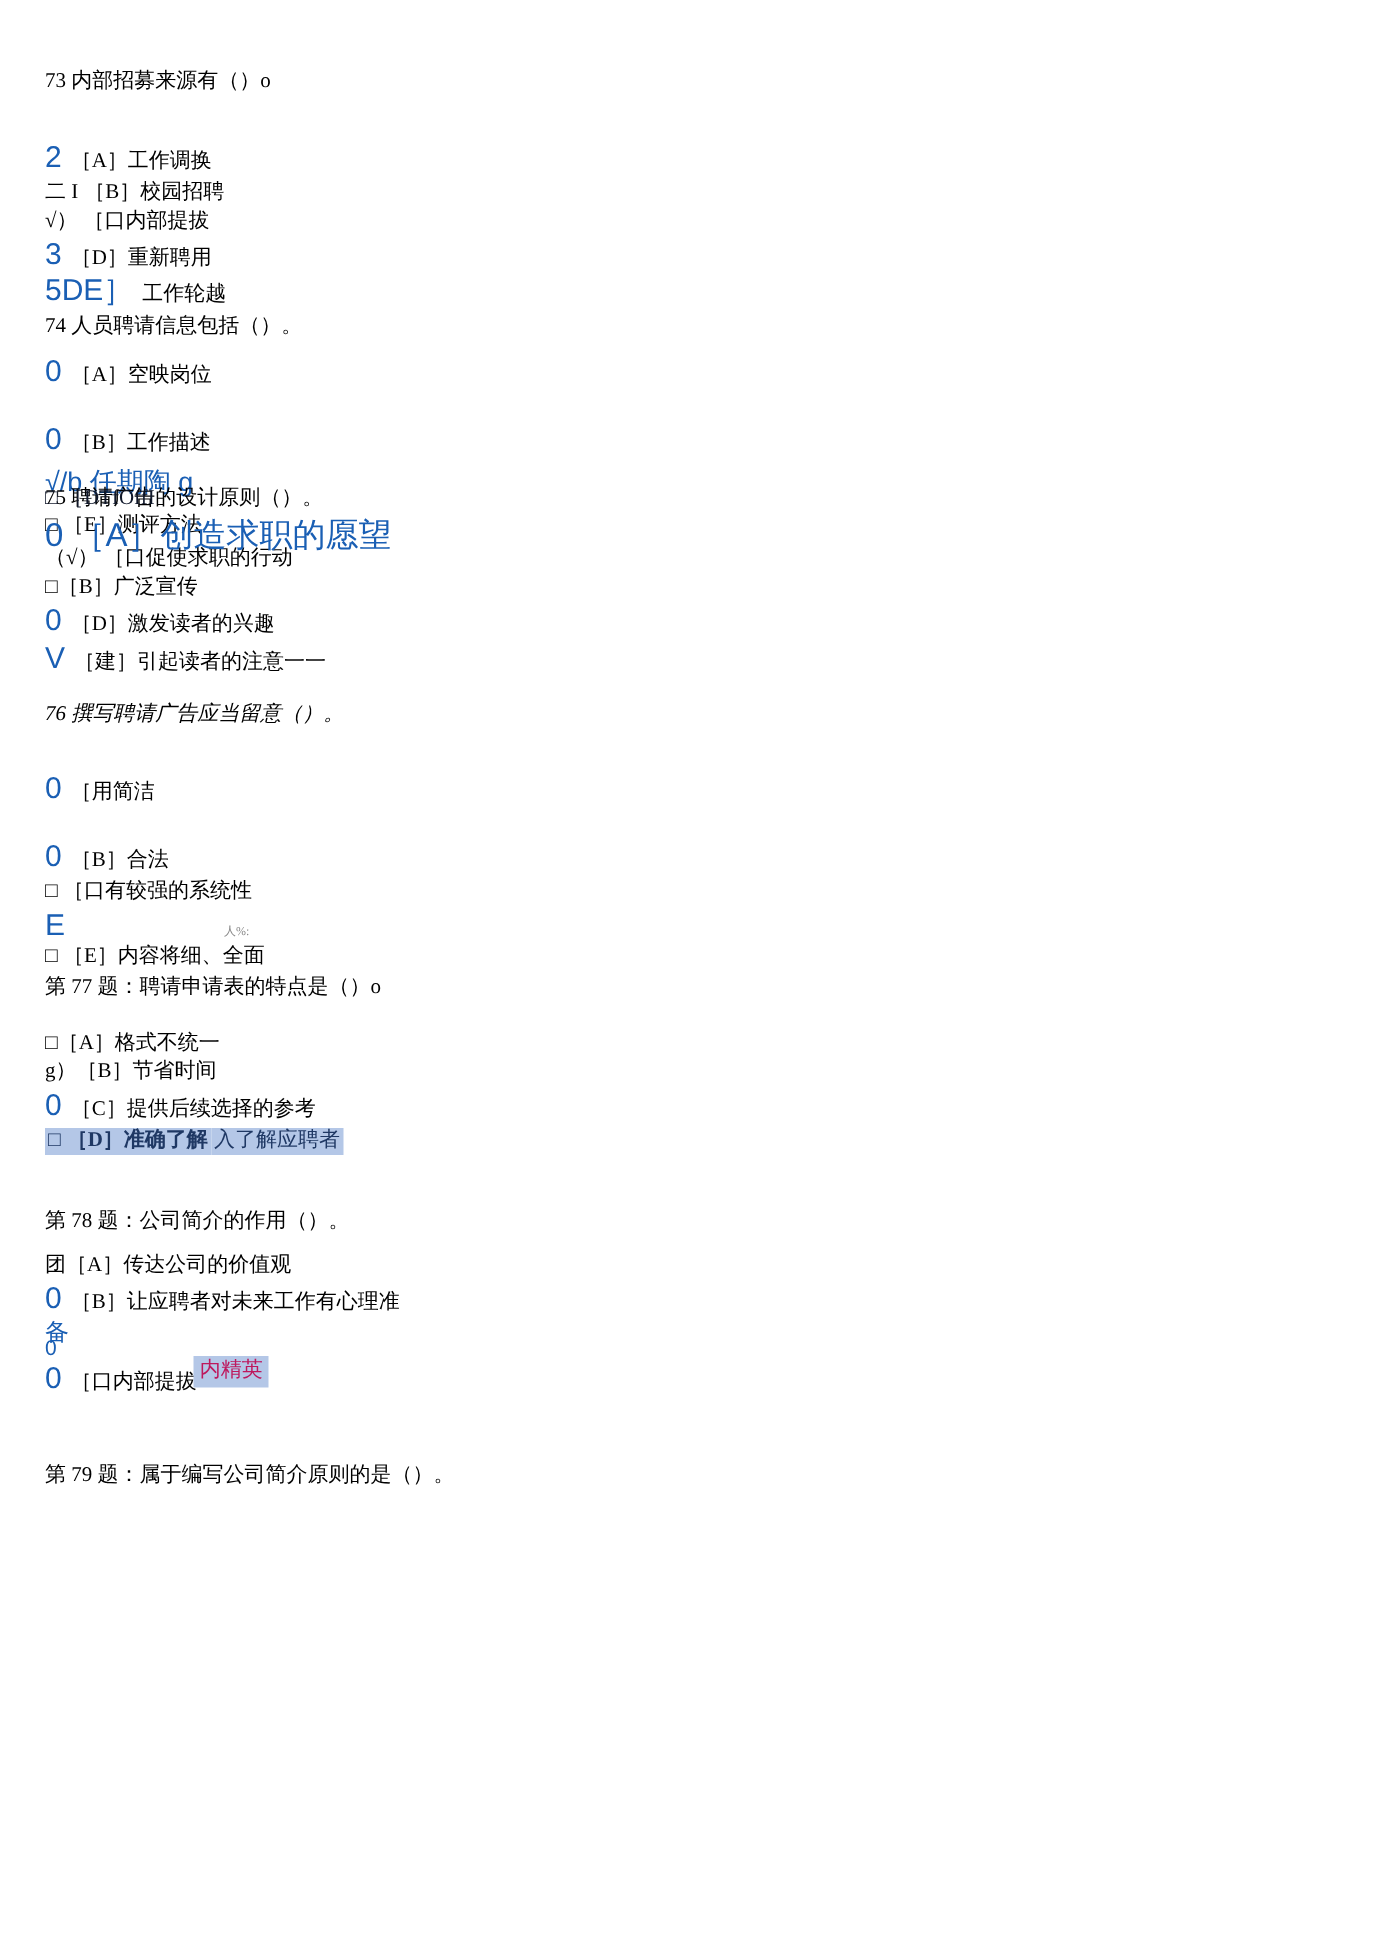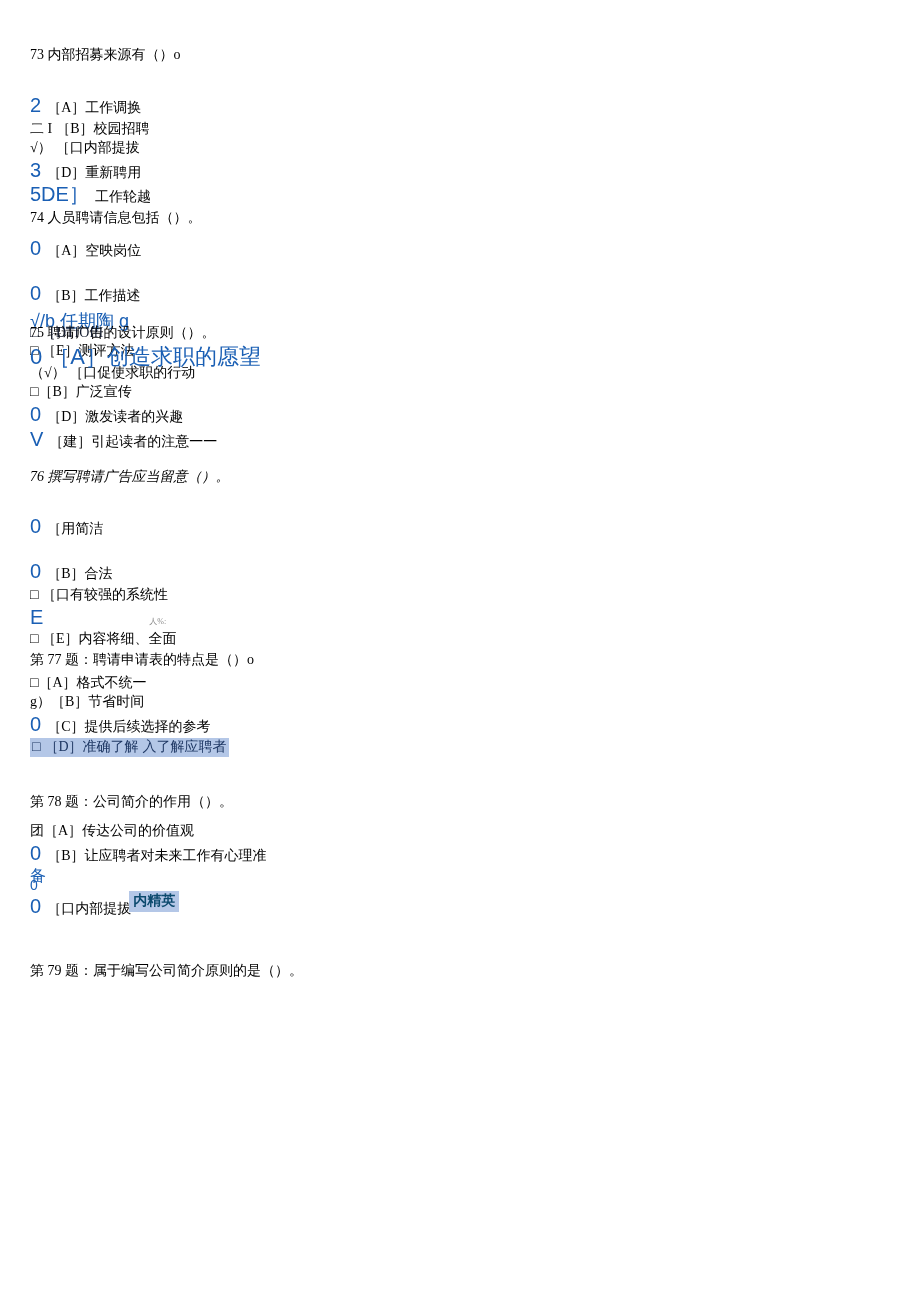--- a/index.html
+++ b/index.html
@@ -38,24 +38,23 @@
   }
   .tiny { font-size: 8px; color: #888; margin-left: 100px; }
   .hl {
     background: #b4c7e7;
     color: #1f3864;
     padding: 0 2px;
     display: inline-block;
   }
   .hl2 {
     background: #b4c7e7;
-    color: #0c4a6e;
+    color: #be185d;
     padding: 1px 4px;
     display: inline-block;
-    font-weight: bold;
   }
 </style>
 </head>
 <body>
 
 <div class="block">
   <div class="stem">73 内部招募来源有（）o</div>
   <div class="gap"></div>
   <div class="row">
     <span class="bigletter">2</span>
@@ -148,34 +147,34 @@
   <div class="row">
     <span class="bigletter">E</span>
     <span class="tiny">人%:</span>
   </div>
   <div class="row tight">
     <span>□ ［E］内容将细、全面</span>
   </div>
 </div>
 
 <div class="block">
-  <div class="stem" style="margin-top:2px; margin-bottom:4px;">第 77 题：聘请申请表的特点是（）o</div>
+  <div class="stem" style="margin-top:2px; margin-bottom:18px;">第 77 题：聘请申请表的特点是（）o</div>
   <div class="row tight">
     <span>□［A］格式不统一</span>
   </div>
   <div class="row tight">
     <span>g）［B］节省时间</span>
   </div>
   <div class="row">
     <span class="bigletter">0</span>
     <span>［C］提供后续选择的参考</span>
   </div>
   <div class="row tight">
     <span class="hl">□</span>
-    <span class="hl" style="font-weight:normal;">［D］准确了解</span>
+    <span class="hl" style="font-weight:bold;">［D］准确了解</span>
       <span class="hl">入了解应聘者</span>
   </div>
 </div>
 
 <div class="biggap"></div>
 
 <div class="block">
   <div class="stem">第 78 题：公司简介的作用（）。</div>
   <div class="row tight">
     <span>团［A］传达公司的价值观</span>

